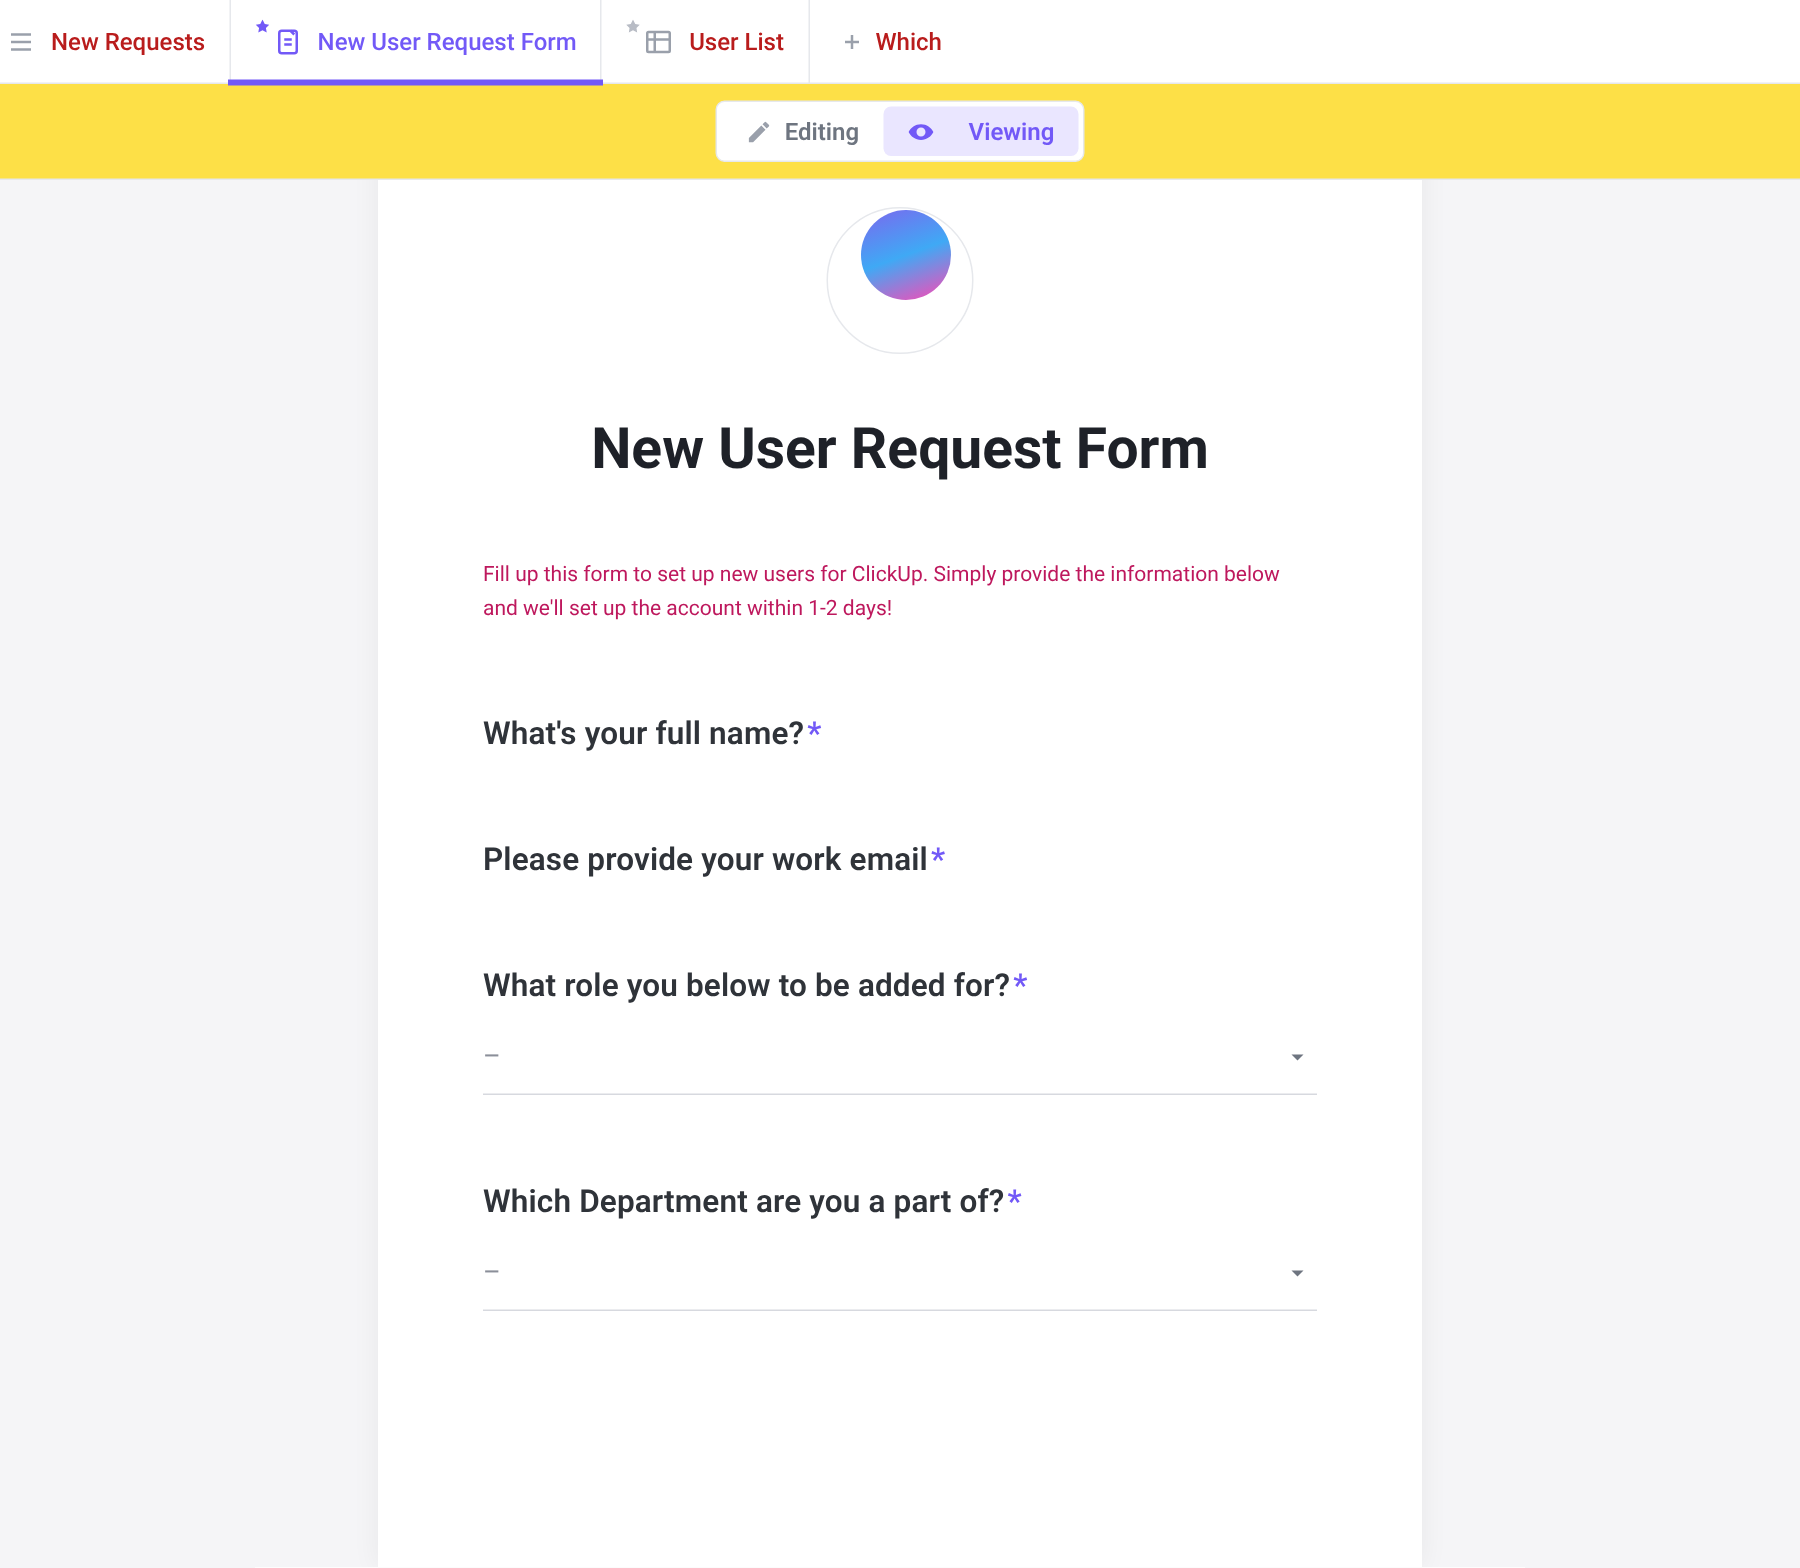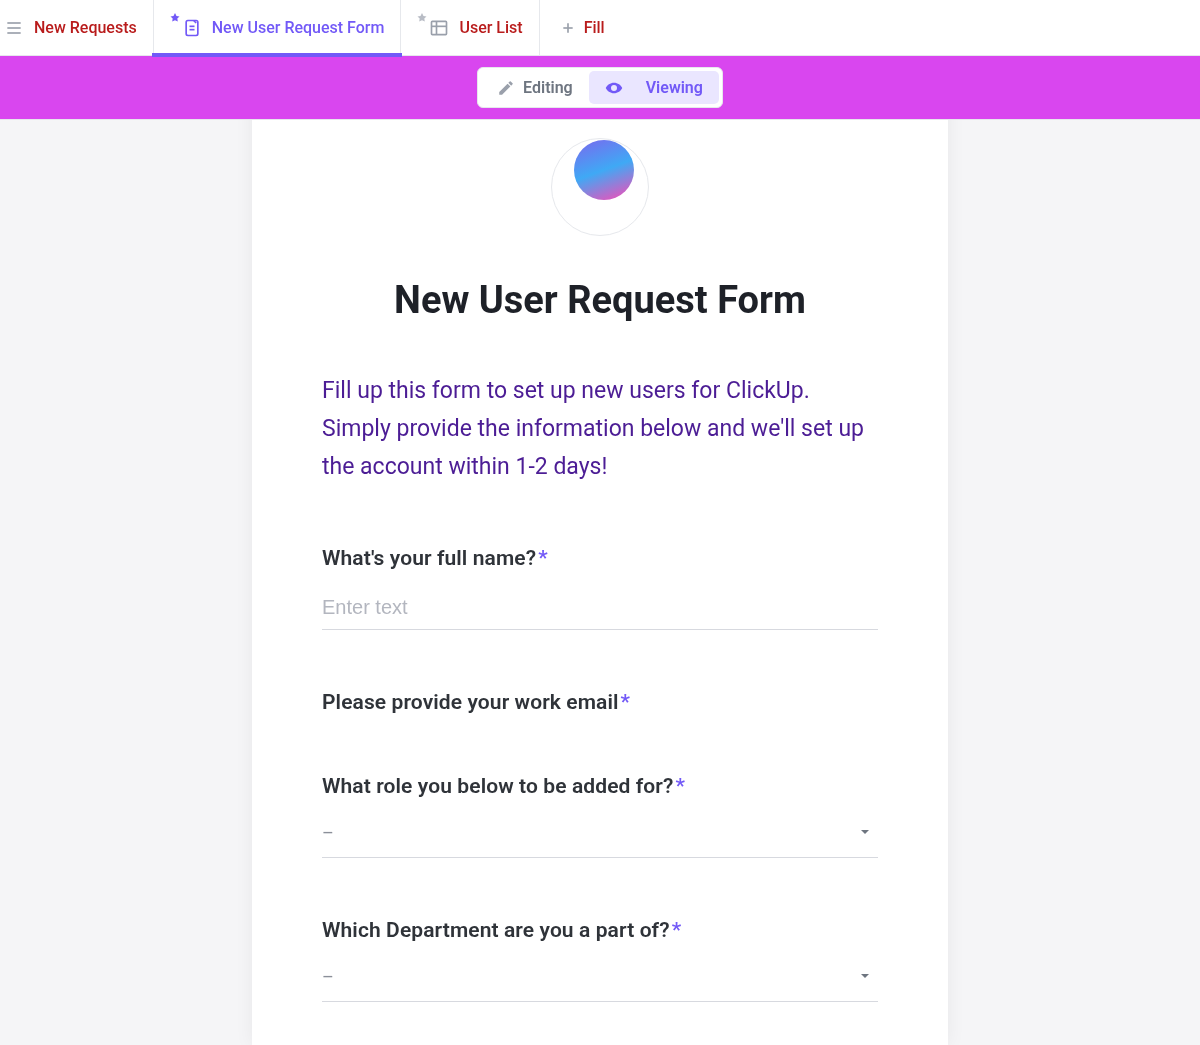--- a/index.html
+++ b/index.html
@@ -68,21 +68,21 @@
       padding-left: 20px;
     }
 
     
     .mode-row {
       display: flex;
       justify-content: center;
       align-items: center;
       height: 64px;
       border-bottom: 1px solid #e6e8ec;
-      background: #d946ef;
+      background: #fde047;
     }
     .mode-toggle {
       display: flex;
       border: 1px solid #e6e8ec;
       border-radius: 6px;
       padding: 3px;
       background: #fff;
     }
     .mode-btn {
       display: flex;
@@ -146,23 +146,23 @@
       margin-left: 8px;
     }
     .form-title {
       text-align: center;
       font-size: 38px;
       font-weight: 700;
       color: #1e2128;
       margin-top: 42px;
     }
     .form-desc {
-      font-size: 23px;
+      font-size: 14px;
       line-height: 1.65;
-      color: #4c1d95;
+      color: #be185d;
       margin: 50px 70px 0 70px;
     }
     .field {
       margin: 60px 70px 0 70px;
     }
     .field-label {
       font-size: 21px;
       font-weight: 600;
       color: #2f3339;
       letter-spacing: 0.1px;
@@ -244,21 +244,21 @@
       </svg>
     <span>User List</span>
   </div>
 
 
   <div class="tab view-tab">
     <svg class="tab-icon" style="width:16px;height:16px;margin-right:8px" viewBox="0 0 24 24" fill="none" stroke="#9aa0ab" stroke-width="2.5">
         <line x1="12" y1="5" x2="12" y2="19"></line>
         <line x1="5" y1="12" x2="19" y2="12"></line>
       </svg>
-    <span>Fill</span>
+    <span>Which</span>
   </div>
 </div>
 
 <div class="mode-row">
   <div class="mode-toggle">
     <div class="mode-btn">
       <svg class="mode-icon" viewBox="0 0 24 24" fill="#9aa0ab">
           <path d="M3 17.25V21h3.75L17.81 9.94l-3.75-3.75L3 17.25zM20.71 7.04a1 1 0 0 0 0-1.41l-2.34-2.34a1 1 0 0 0-1.41 0l-1.83 1.83 3.75 3.75 1.83-1.83z"></path>
         </svg>
       <span>Editing</span>
@@ -283,21 +283,20 @@
     </div>
 
     <h1 class="form-title">New User Request Form</h1>
 
     <p class="form-desc">Fill up this form to set up new users for ClickUp. Simply provide the information below and we'll set up the account within 1-2 days!</p>
 
     <div class="field">
       <div class="field-label">
         <span>What's your full name?</span><span class="req">*</span>
       </div>
-      <input class="text-input" type="text" placeholder="Enter text" style="">
     </div>
 
     <div class="field">
       <div class="field-label">
         <span>Please provide your work email</span><span class="req">*</span>
       </div>
     </div>
 
     <div class="field">
       <div class="field-label">

